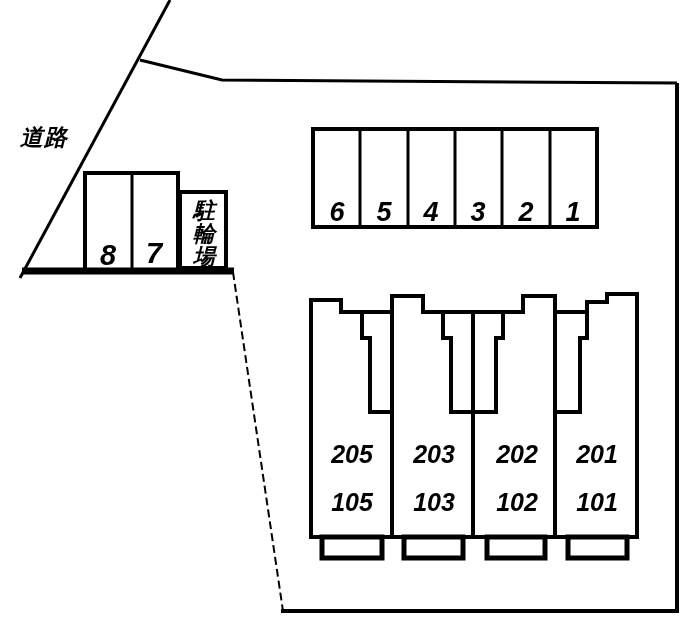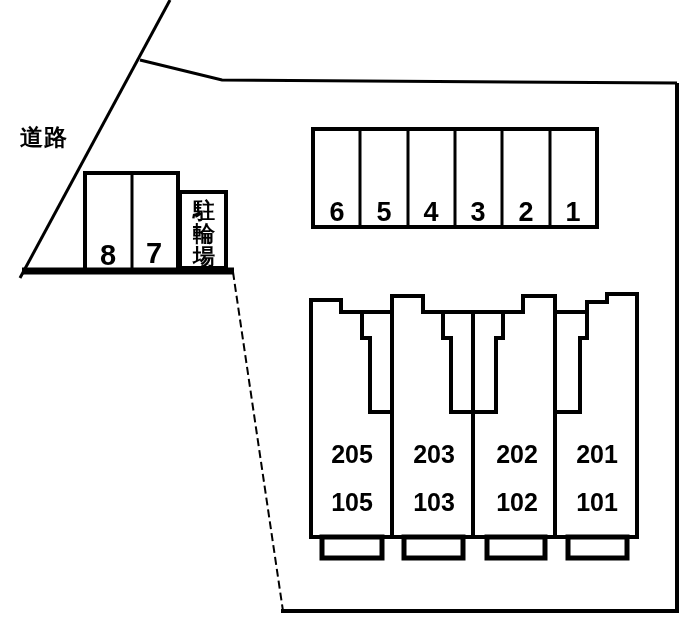--- a/index.html
+++ b/index.html
@@ -6,20 +6,21 @@
     margin: 0;
     padding: 0;
     background: #ffffff;
   }
   .canvas {
     position: relative;
     width: 700px;
     height: 623px;
     background: #ffffff;
     overflow: hidden;
+    font-style: italic;
   }
   svg { display: block; }
   svg text {
     font-family: "Liberation Sans", "DejaVu Sans", sans-serif;
     fill: #000000;
     font-weight: 600;
   }
   .t-road   { font-size: 23px; letter-spacing: 1px; }
   .t-bike   { font-size: 22px; text-anchor: middle; }
   .t-space  { font-size: 29px; text-anchor: middle; }

